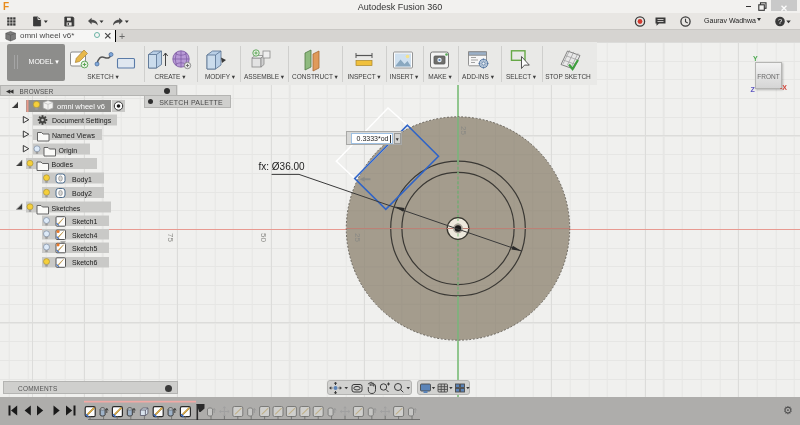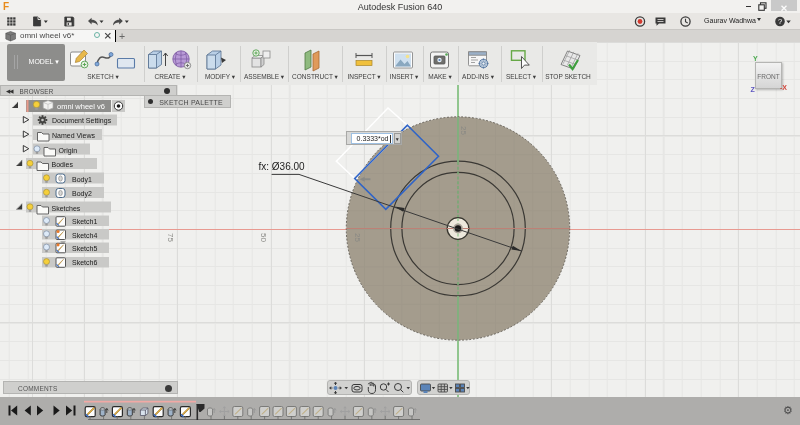--- a/index.html
+++ b/index.html
@@ -84,21 +84,21 @@
   <div class="abs" style="left:393.5px;top:90.5px;width:7.5px;height:11px;background:#d2d2d0;border:1px solid #9a9a98;font-size:5px;color:#333;text-align:center;line-height:10px;">▼</div>
 
   <div class="abs" style="left:755px;top:20px;width:27px;height:27px;background:linear-gradient(#f2f2f2,#d5d5d5);border:1px solid #b5b5b3;box-shadow:1px 1px 2px rgba(0,0,0,0.25);font-size:6.5px;color:#6a6a6a;text-align:center;line-height:27px;">FRONT</div>
   <div class="abs" style="left:753px;top:12.5px;font-size:7px;color:#49a84c;font-weight:bold;">Y</div>
   <div class="abs" style="left:750.5px;top:44px;font-size:7px;color:#5b54c0;font-weight:bold;">Z</div>
   <div class="abs" style="left:780px;top:41.5px;font-size:7px;color:#d1483e;font-weight:bold;">-X</div>
 </div>
 
 <div class="abs" id="titlebar">
   <div class="abs" style="left:3px;top:1px;font-size:10px;font-weight:bold;color:#e88a1a;">F</div>
-  <div class="abs" style="left:0;top:1.5px;width:800px;text-align:center;font-size:9px;color:#333;">Autodesk Fusion 640</div>
+  <div class="abs" style="left:0;top:1.5px;width:800px;text-align:center;font-size:9px;color:#333;">Autodesk Fusion 360</div>
   <div class="abs" style="left:746px;top:5.5px;width:5px;height:1.6px;background:#333;"></div>
   <svg class="abs" style="left:758px;top:1.5px" width="9" height="9">
       <rect x="2.5" y="0.8" width="5.5" height="5.5" fill="none" stroke="#333" stroke-width="1.1"></rect>
       <rect x="0.8" y="2.8" width="5.5" height="5.5" fill="#f2f1ef" stroke="#333" stroke-width="1.1"></rect>
     </svg>
   <div class="abs" style="left:771px;top:0;width:26px;height:11px;background:#c9c9c9;"><svg width="26" height="11">
         <path d="M10.5 2.8 l5 5 M15.5 2.8 l-5 5" stroke="#fafafa" stroke-width="1.4"></path>
       </svg></div>
 </div>
 <div class="abs" id="toolbar">

